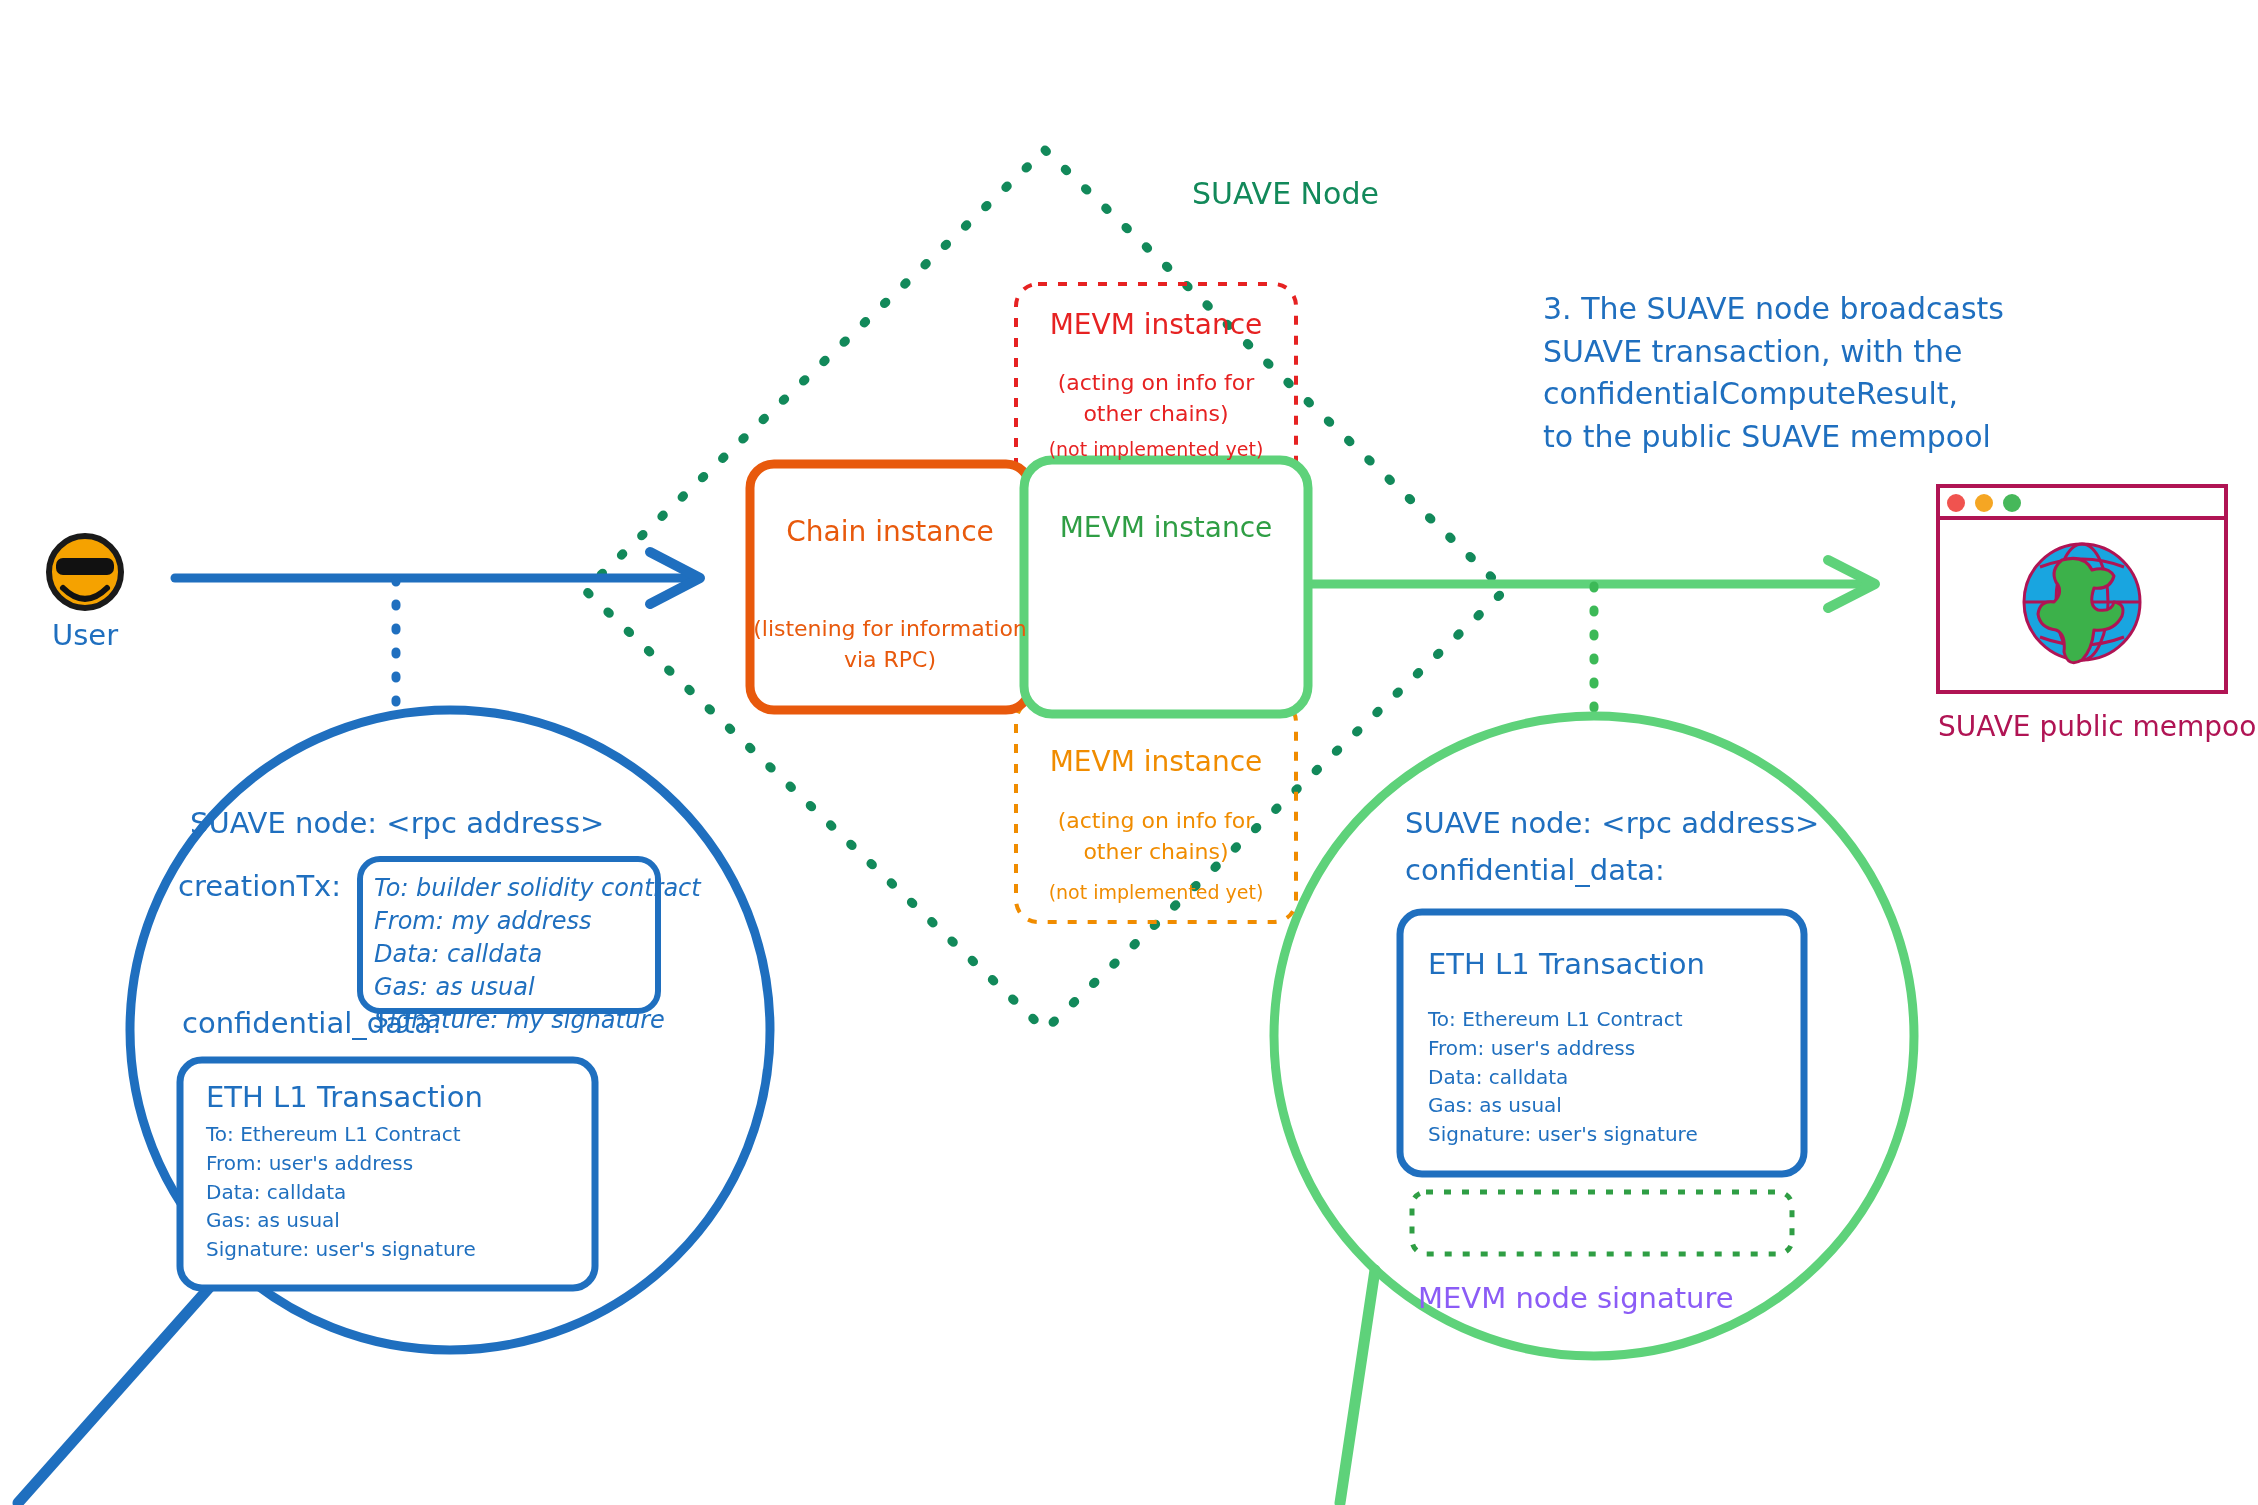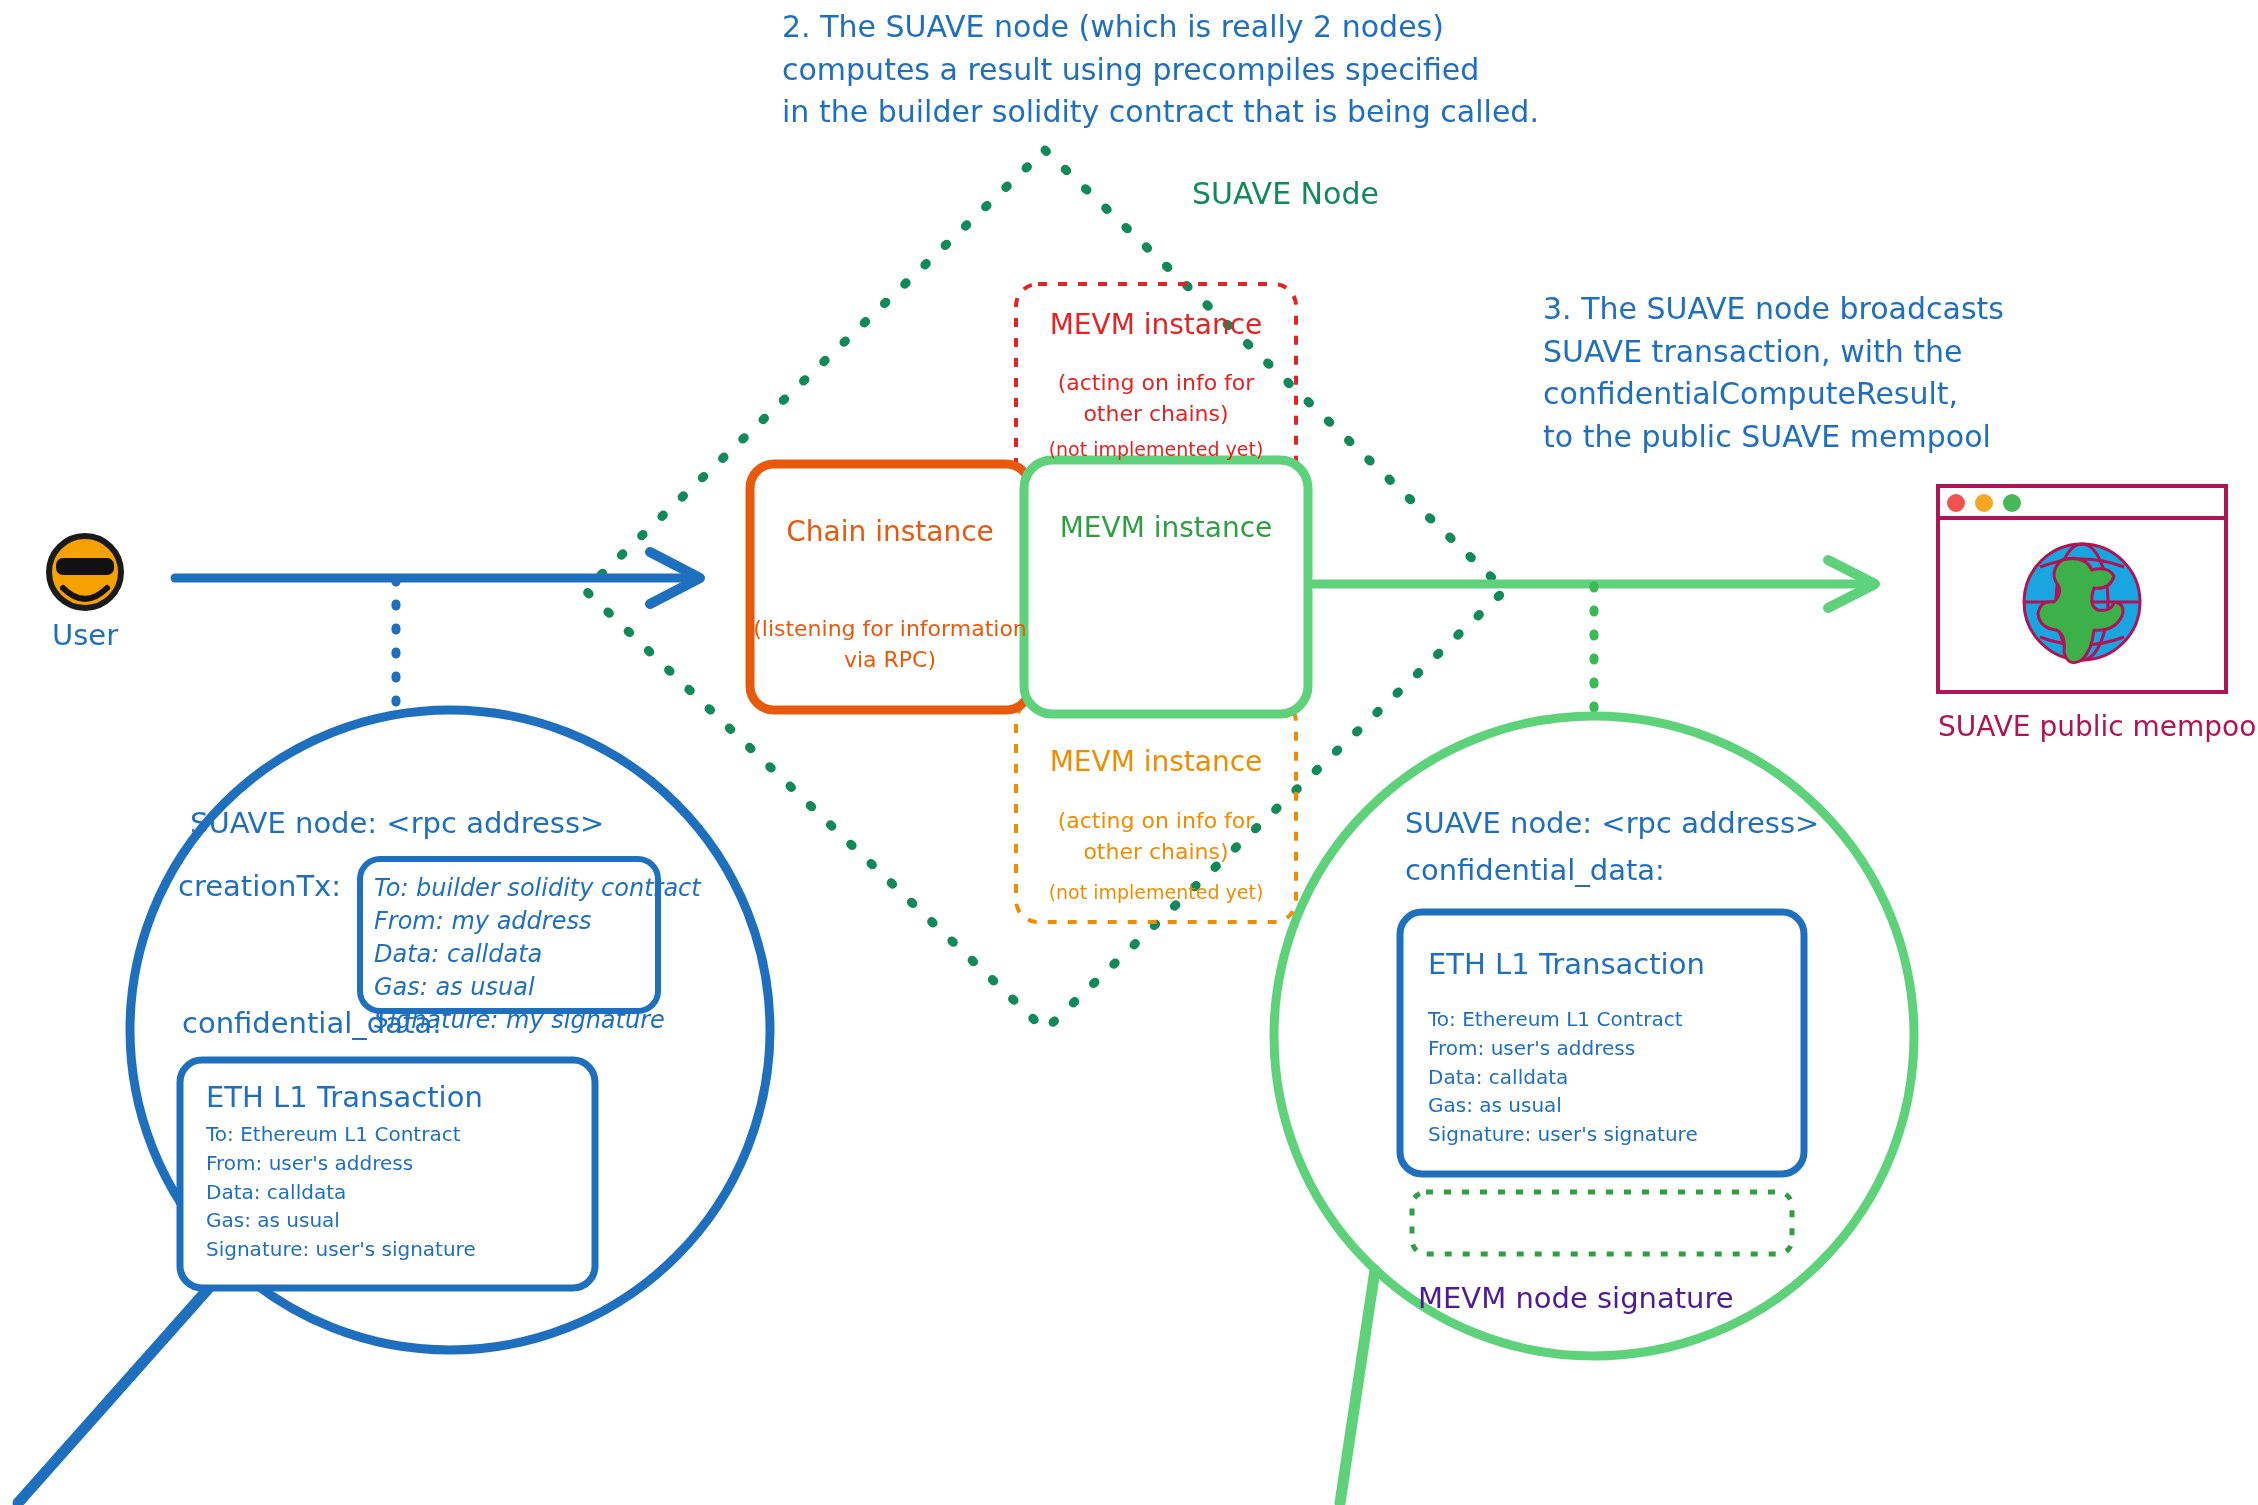--- a/index.html
+++ b/index.html
@@ -74,23 +74,20 @@
 
     <rect x="1412" y="1192" width="380" height="62" rx="14" fill="#fff" stroke="#2f9e44" stroke-width="5" stroke-dasharray="7 11"></rect>
 
     <g>
       <circle cx="85" cy="572" r="36" fill="#f5a200" stroke="#1a1a1a" stroke-width="6"></circle>
       <rect x="56" y="558" width="58" height="17" rx="7" fill="#111"></rect>
       <path d="M63 588 q22 22 44 0" fill="none" stroke="#111" stroke-width="6" stroke-linecap="round"></path>
     </g>
   </svg>
 
-  <div class="txt blue" style="left:782px;top:6px;font-size:30px;">2. The SUAVE node (which is really 2 nodes)
-computes a result using precompiles specified
-in the builder solidity contract that is being called.</div>
 
 
   <div class="txt blue" style="left:1543px;top:288px;font-size:30px;">3. The SUAVE node broadcasts
 SUAVE transaction, with the
 confidentialComputeResult,
 to the public SUAVE mempool</div>
 
   <div class="txt dgreen" style="left:1192px;top:173px;font-size:30px;">SUAVE Node</div>
 
   <div class="txt blue" style="left:52px;top:615px;font-size:29px;">User</div>
@@ -131,17 +128,17 @@
   <div class="txt blue" style="left:1405px;top:803px;font-size:29px;">SUAVE node: &lt;rpc address&gt;</div>
   <div class="txt blue" style="left:1405px;top:850px;font-size:29px;">confidential_data:</div>
 
   <div class="txt blue" style="left:1428px;top:944px;font-size:29px;">ETH L1 Transaction</div>
   <div class="txt blue" style="left:1428px;top:1005px;font-size:20px;line-height:1.44;">To: Ethereum L1 Contract
 From: user's address
 Data: calldata
 Gas: as usual
 Signature: user's signature</div>
 
-  <div class="txt" style="left:1418px;top:1278px;font-size:29px;color:#4c1d95;">MEVM node signature</div>
+  <div class="txt" style="left:1418px;top:1278px;font-size:29px;color:#8b5cf6;">MEVM node signature</div>
 
   <div class="txt mg c" style="left:1938px;top:707px;width:290px;font-size:28px;">SUAVE public mempool</div>
 
 </div>
 
 </body></html>

